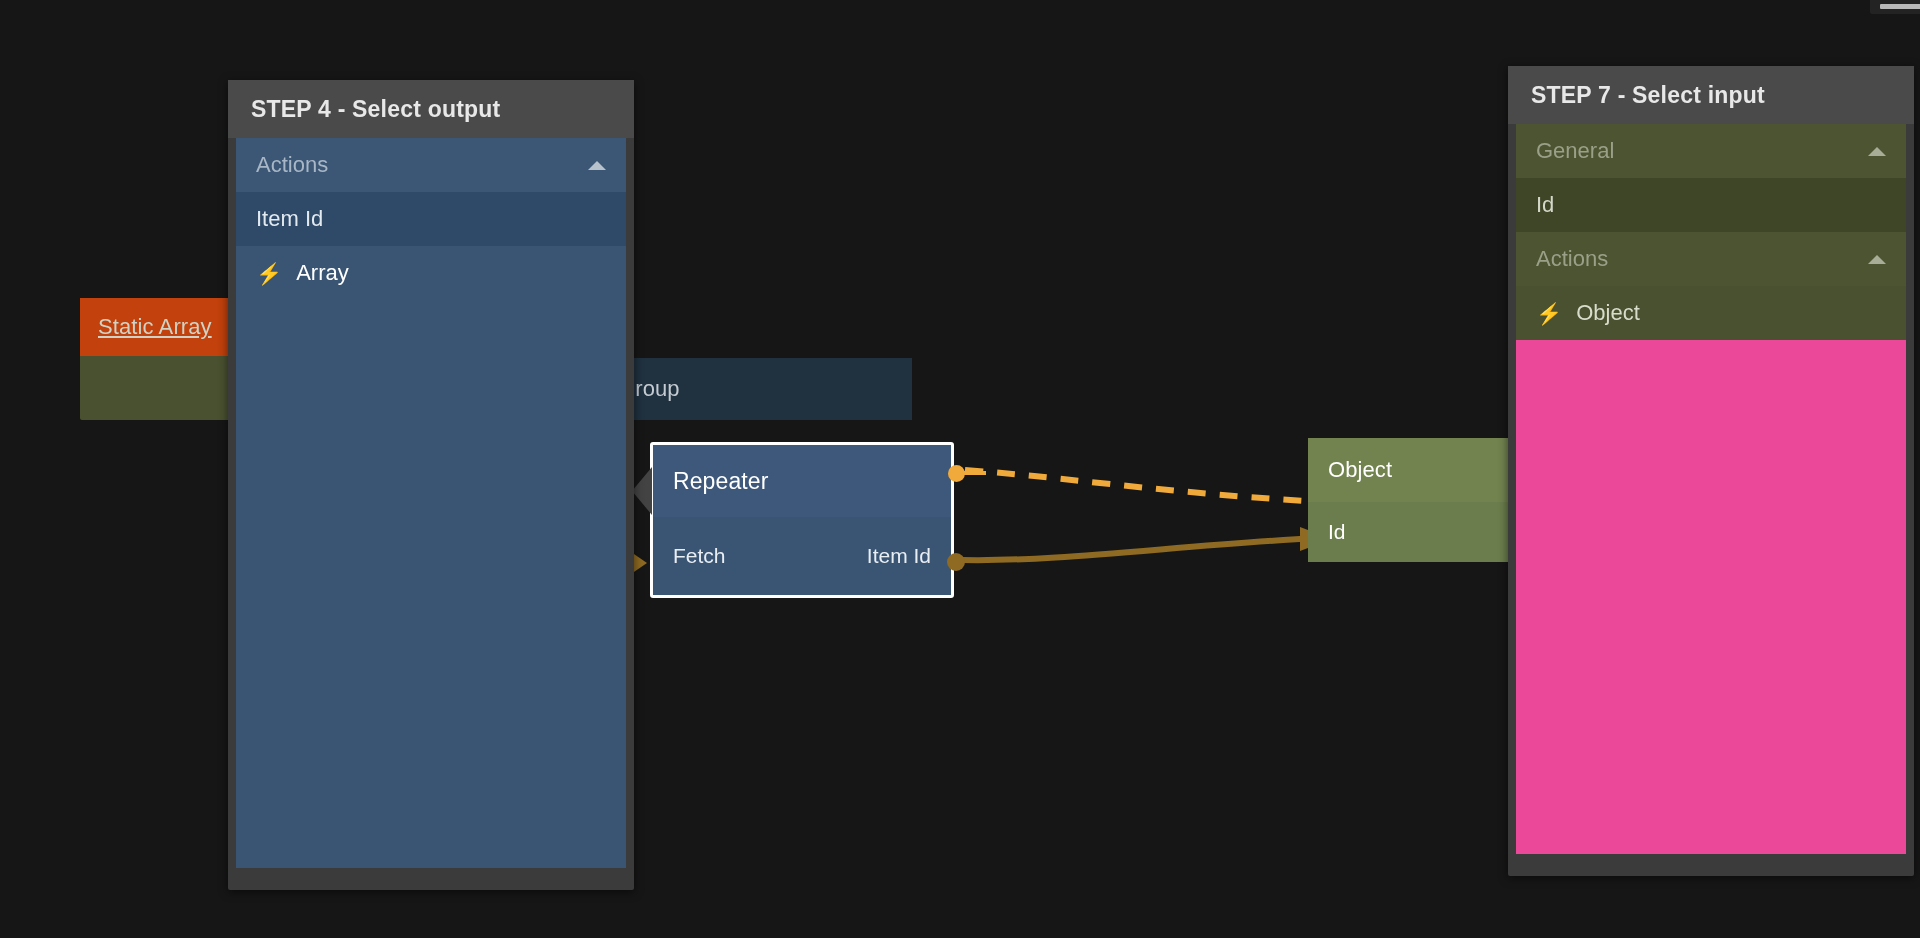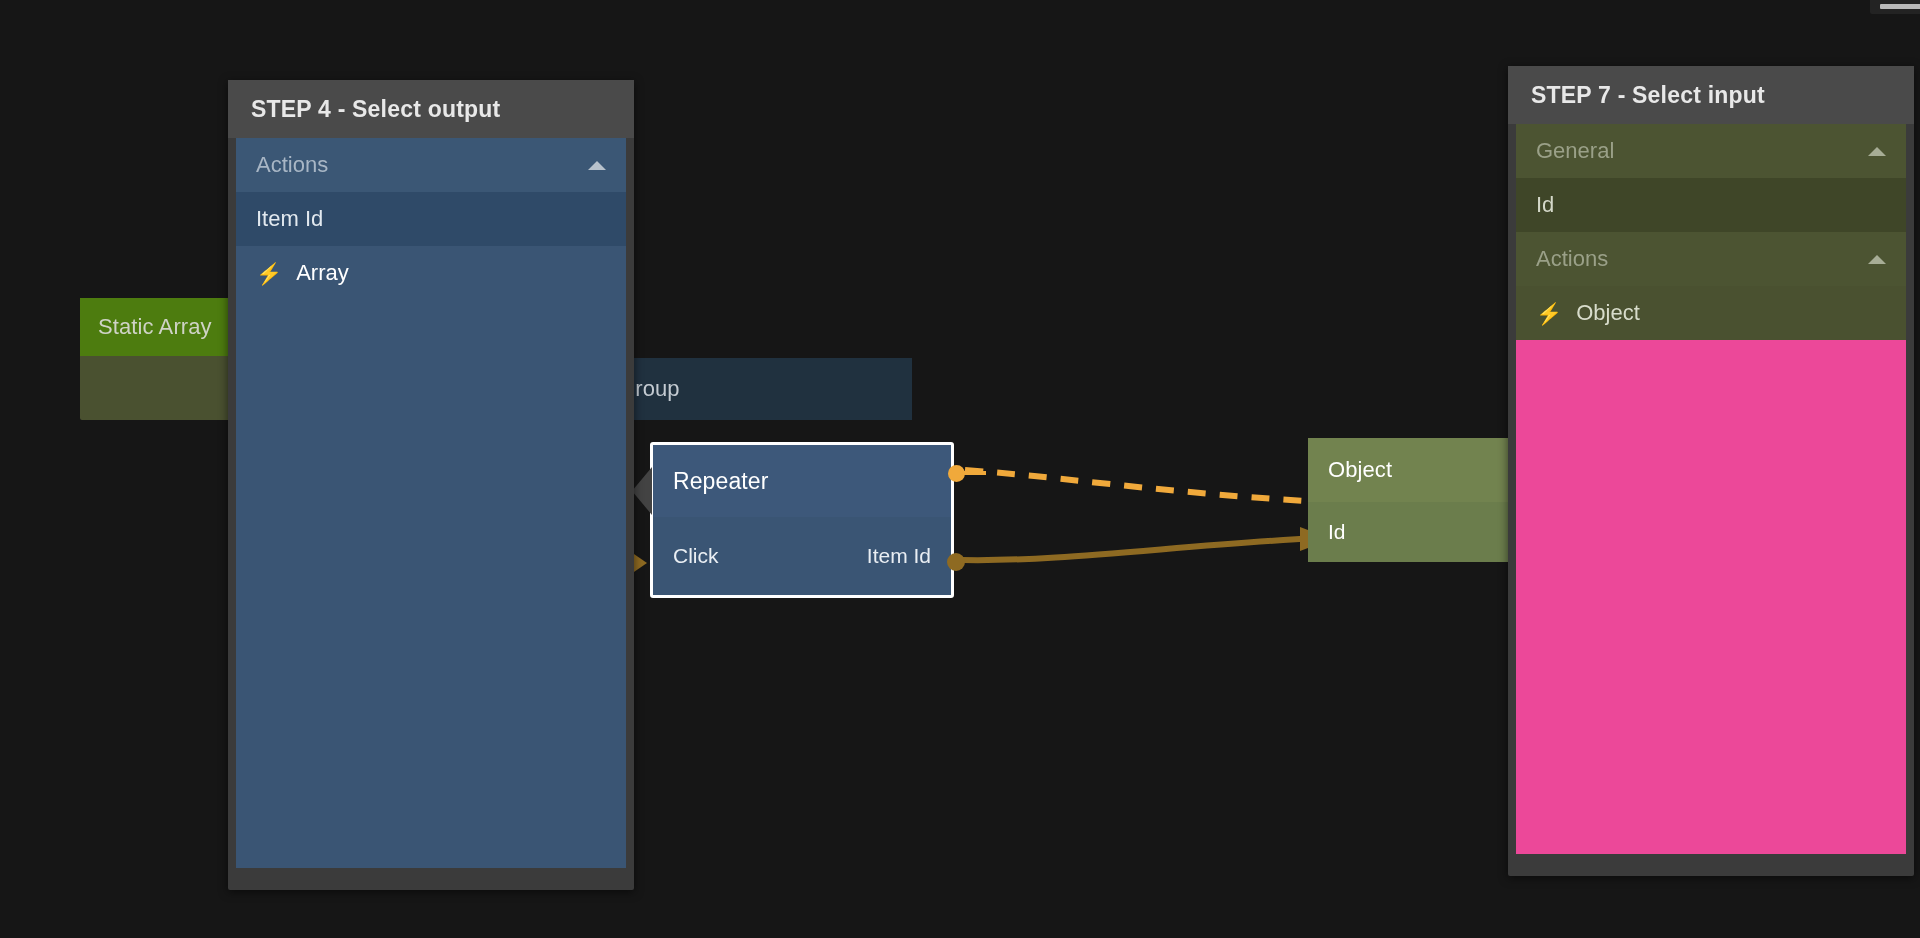--- a/index.html
+++ b/index.html
@@ -56,23 +56,24 @@
 
   
   #node-static-array {
     left: 80px;
     top: 298px;
     width: 170px;
     height: 122px;
     background: #4a5130;
   }
   #node-static-array .node-header {
-    background: #4d7c0f;
+    background: #c2410c;
     color: #cfd3c6;
     white-space: nowrap;
+    text-decoration: underline;
   }
 
   
   #node-group {
     left: 600px;
     top: 358px;
     width: 312px;
     height: 62px;
     background: #1e2d3f;
   }
@@ -273,21 +274,21 @@
     <div class="node-header">Static Array</div>
   </div>
 
   <div class="node" id="node-group">
     <div class="node-header">Group</div>
   </div>
 
   <div class="node" id="node-repeater">
     <div class="node-header">Repeater</div>
     <div class="node-row">
-      <span>Click</span>
+      <span>Fetch</span>
       <span>Item Id</span>
     </div>
 
     <div class="chev-left" style="left:-21px; top:22px;"></div>
 
     <div class="port-dot orange" style="left:295px; top:20px;"></div>
     <div class="port-stub" style="left:311px; top:26px; width:22px;"></div>
 
     <div class="port-dot brown" style="left:294px; top:108px;"></div>
 

